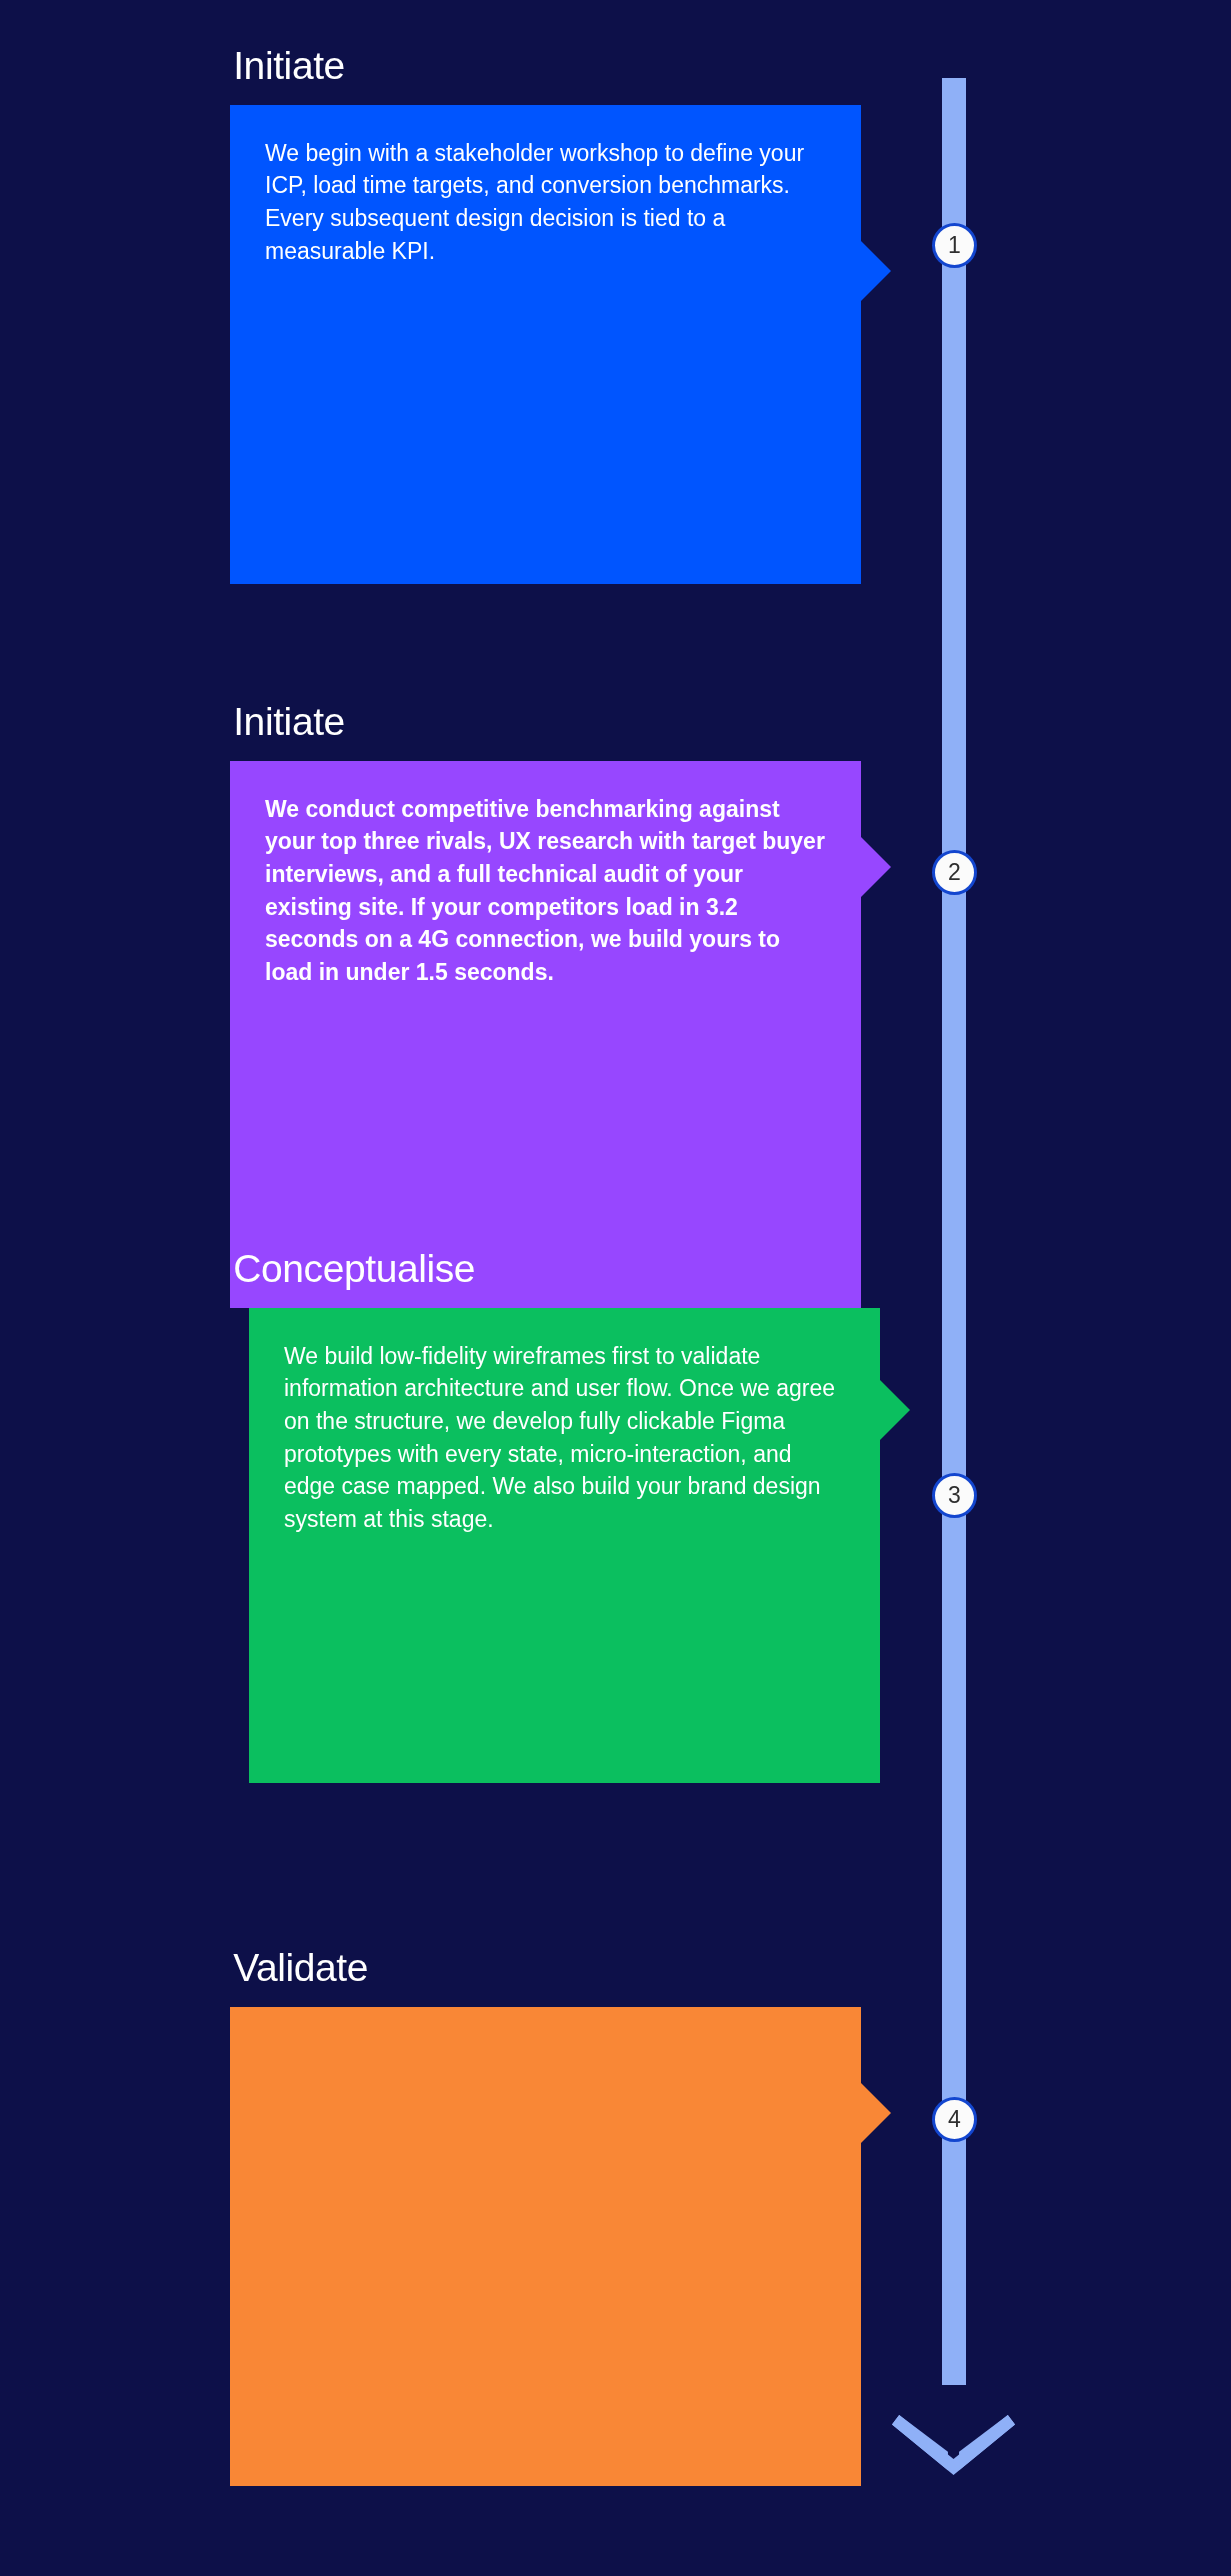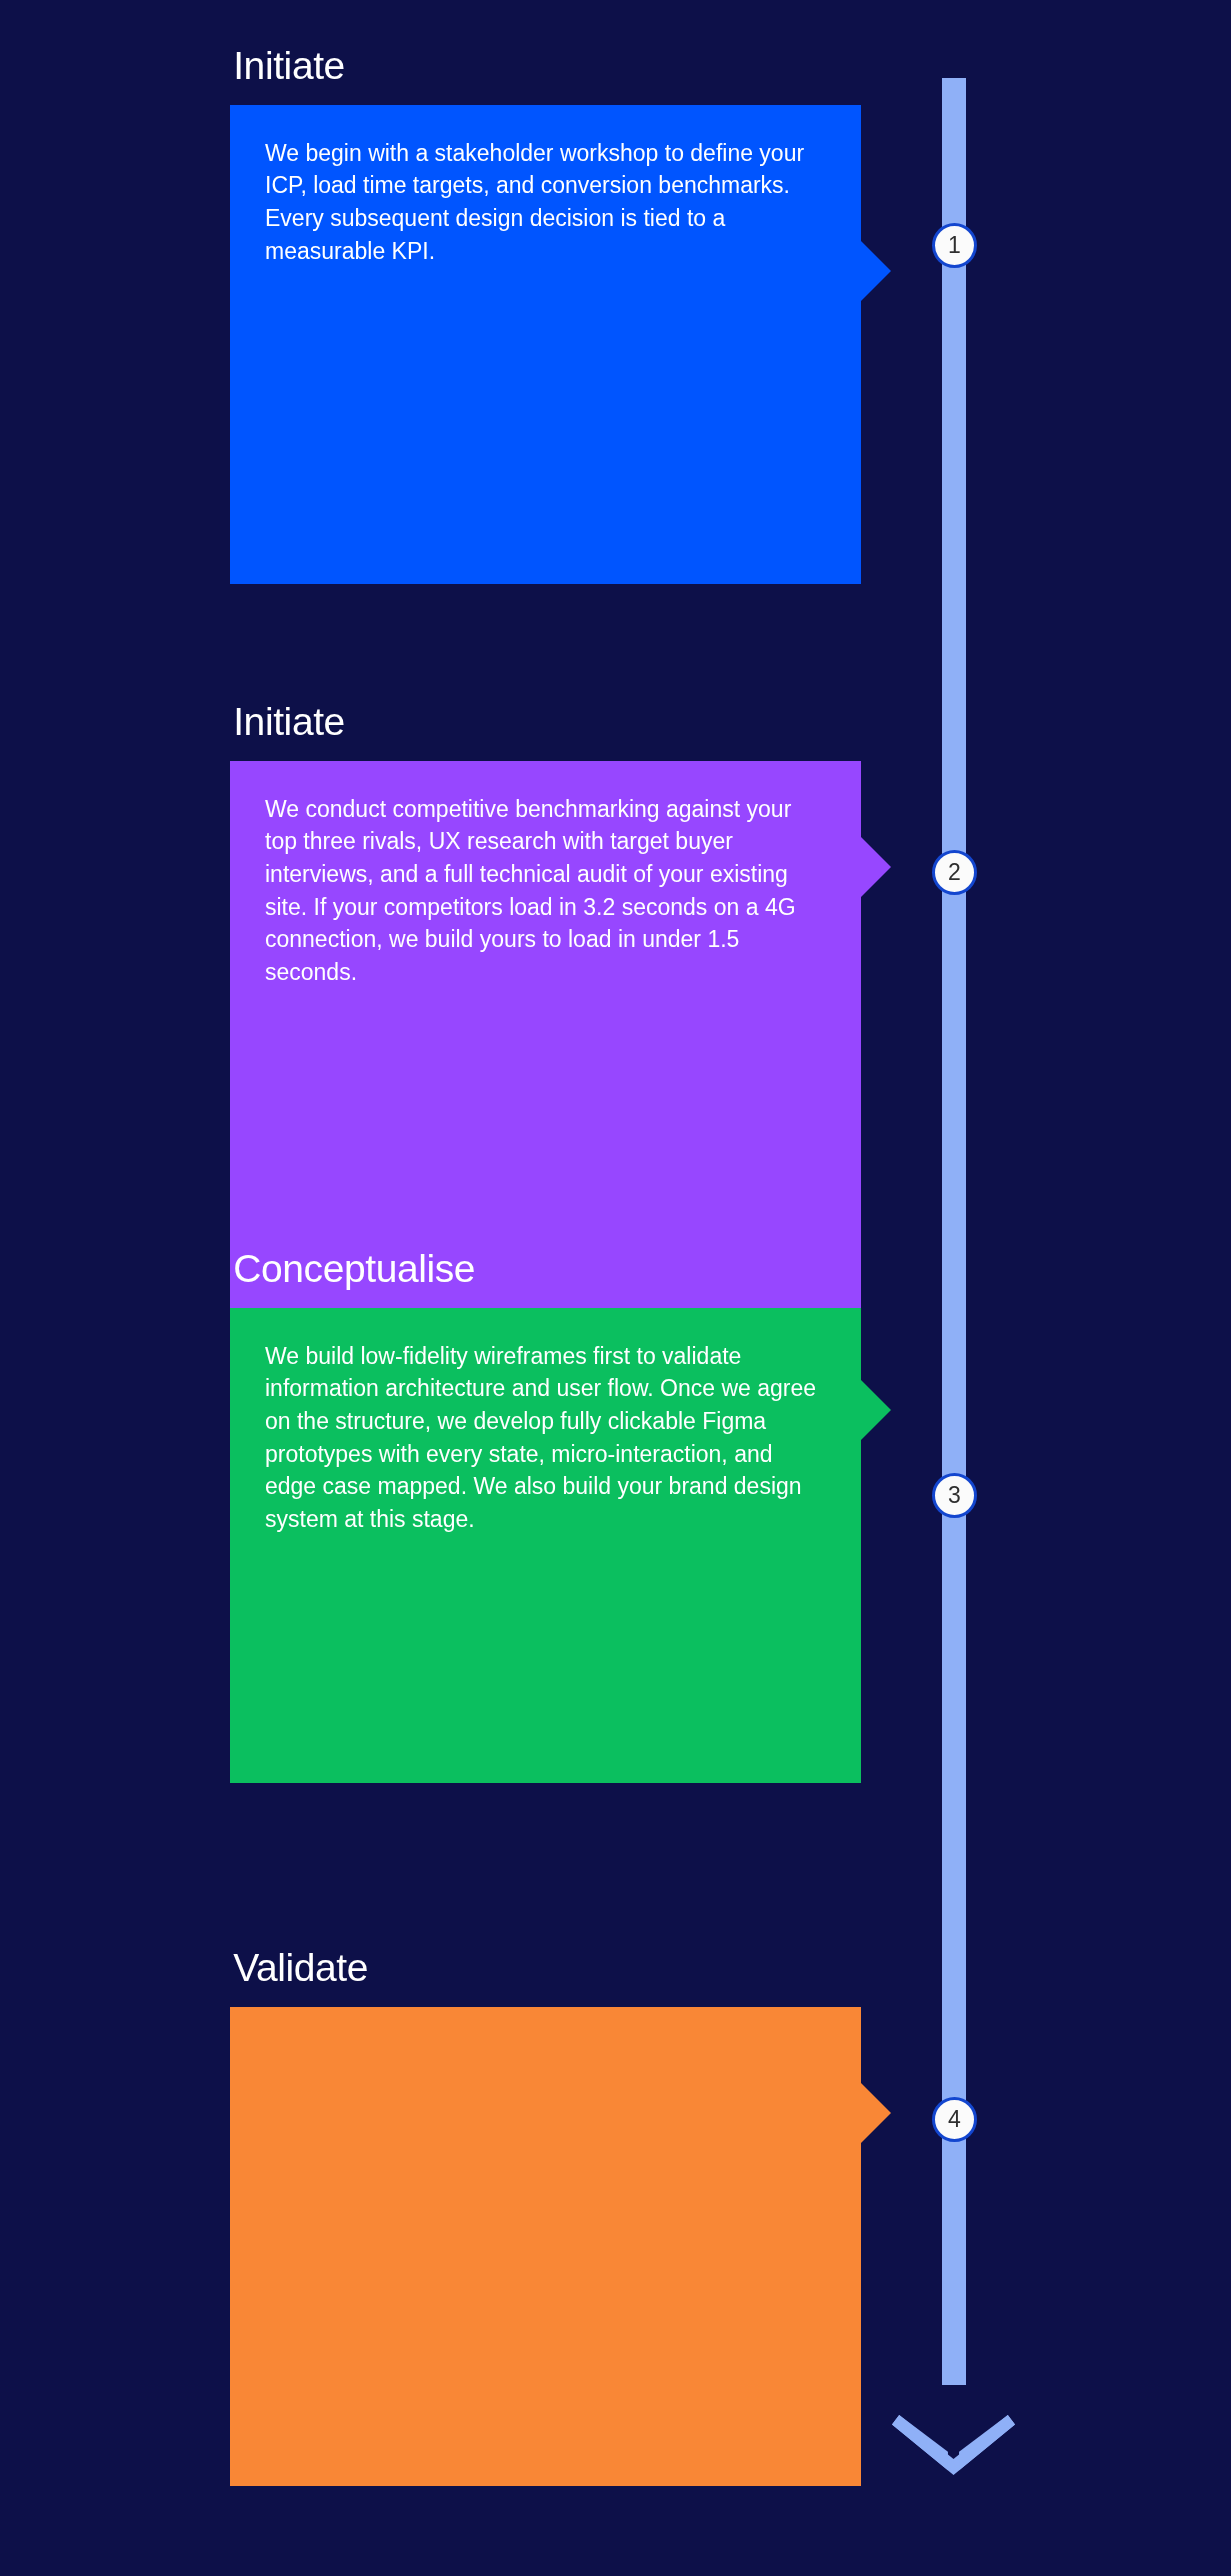--- a/index.html
+++ b/index.html
@@ -111,25 +111,25 @@
   .card.purple .card-pointer { color: #9747ff; }
   .card.green  .card-pointer { color: #0bbf5f; }
   .card.orange .card-pointer { color: #f98736; }
 
   
   #step-1 { top: 46px; }
   #step-1 .card { height: 479px; }
   #step-1 .card-pointer { top: 136px; }
 
   #step-2 { top: 702px; }
-  #step-2 .card { height: 547px; }
+  #step-2 .card { height: 547px; font-weight: bold; }
   #step-2 .card-pointer { top: 76px; }
 
   #step-3 { top: 1249px; }
-  #step-3 .card { height: 475px; }
+  #step-3 .card { height: 475px; margin-left: 19px; }
   #step-3 .card-pointer { top: 72px; }
 
   #step-4 { top: 1948px; }
   #step-4 .card { height: 479px; }
   #step-4 .card-pointer { top: 76px; }
 
   #marker-1 { left: 932px; top: 223px; }
   #marker-2 { left: 932px; top: 850px; }
   #marker-3 { left: 932px; top: 1473px; }
   #marker-4 { left: 932px; top: 2097px; }

